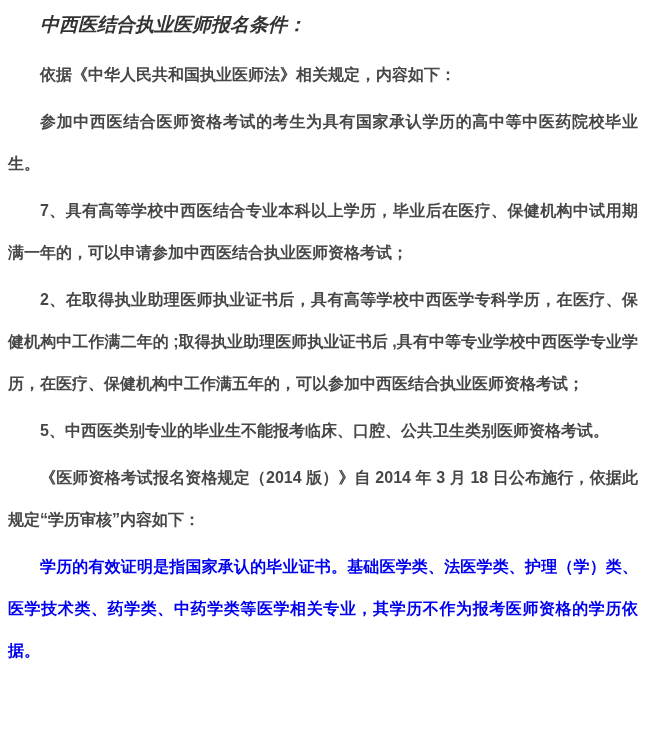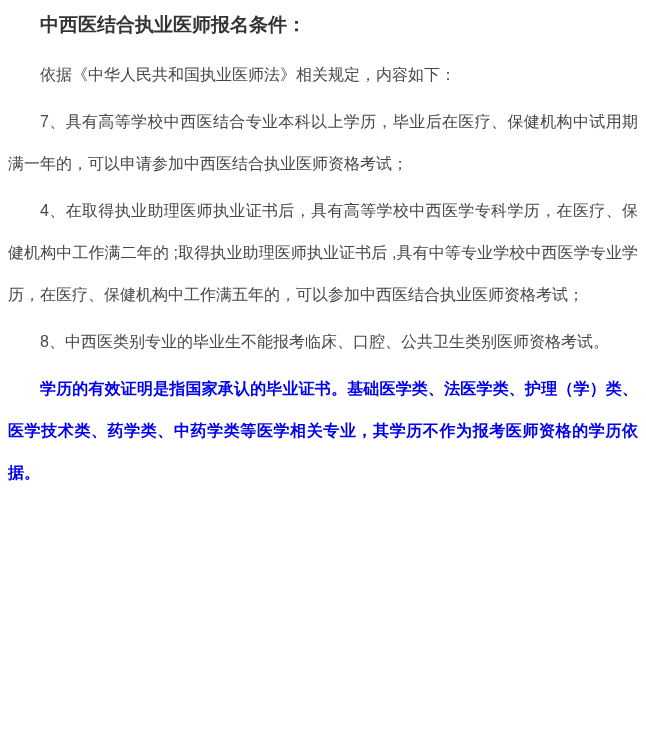--- a/index.html
+++ b/index.html
@@ -17,45 +17,49 @@
     width: 646px;
     padding: 8px 8px 0 8px;
   }
   .doc-title {
     font-size: 19px;
     line-height: 25px;
     font-weight: bold;
     color: var(--title_text, #333333);
     margin: 4px 0 17px 0;
     text-indent: 32px;
+    font-style: italic;
   }
   .doc-para {
     font-size: 16px;
     line-height: 42px;
     color: var(--body_text, #474747);
     margin: 0 0 5px 0;
     text-indent: 32px;
     text-align: justify;
+    font-weight: bold;
   }
   .doc-para.em {
     color: var(--emphasis, #0000ee);
     font-weight: bold;
   }
 </style>
 </head>
 <body>
 
 <div class="doc">
   <h1 class="doc-title">中西医结合执业医师报名条件：</h1>
 
   <p class="doc-para">依据《中华人民共和国执业医师法》相关规定，内容如下：</p>
 
+  <p class="doc-para">参加中西医结合医师资格考试的考生为具有国家承认学历的高中等中医药院校毕业生。</p>
 
   <p class="doc-para">7、具有高等学校中西医结合专业本科以上学历，毕业后在医疗、保健机构中试用期满一年的，可以申请参加中西医结合执业医师资格考试；</p>
 
-  <p class="doc-para">4、在取得执业助理医师执业证书后，具有高等学校中西医学专科学历，在医疗、保健机构中工作满二年的 ;取得执业助理医师执业证书后 ,具有中等专业学校中西医学专业学历，在医疗、保健机构中工作满五年的，可以参加中西医结合执业医师资格考试；</p>
+  <p class="doc-para">2、在取得执业助理医师执业证书后，具有高等学校中西医学专科学历，在医疗、保健机构中工作满二年的 ;取得执业助理医师执业证书后 ,具有中等专业学校中西医学专业学历，在医疗、保健机构中工作满五年的，可以参加中西医结合执业医师资格考试；</p>
 
 
-  <p class="doc-para">8、中西医类别专业的毕业生不能报考临床、口腔、公共卫生类别医师资格考试。</p>
+  <p class="doc-para">5、中西医类别专业的毕业生不能报考临床、口腔、公共卫生类别医师资格考试。</p>
 
+  <p class="doc-para">《医师资格考试报名资格规定（2014 版）》自 2014 年 3 月 18 日公布施行，依据此规定“学历审核”内容如下：</p>
 
   <p class="doc-para em">学历的有效证明是指国家承认的毕业证书。基础医学类、法医学类、护理（学）类、医学技术类、药学类、中药学类等医学相关专业，其学历不作为报考医师资格的学历依据。</p>
 </div>
 
 </body></html>

